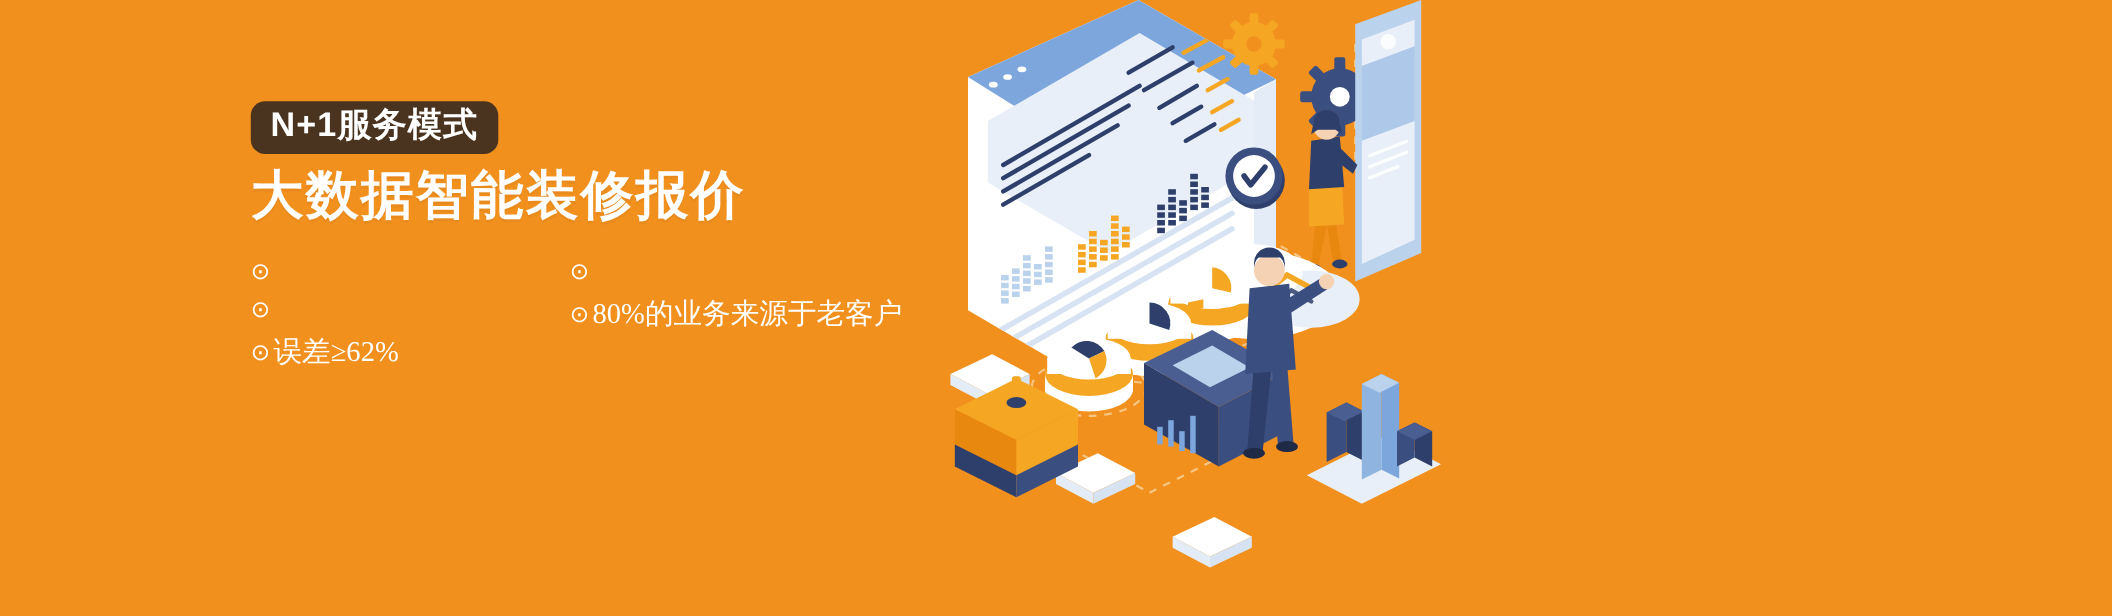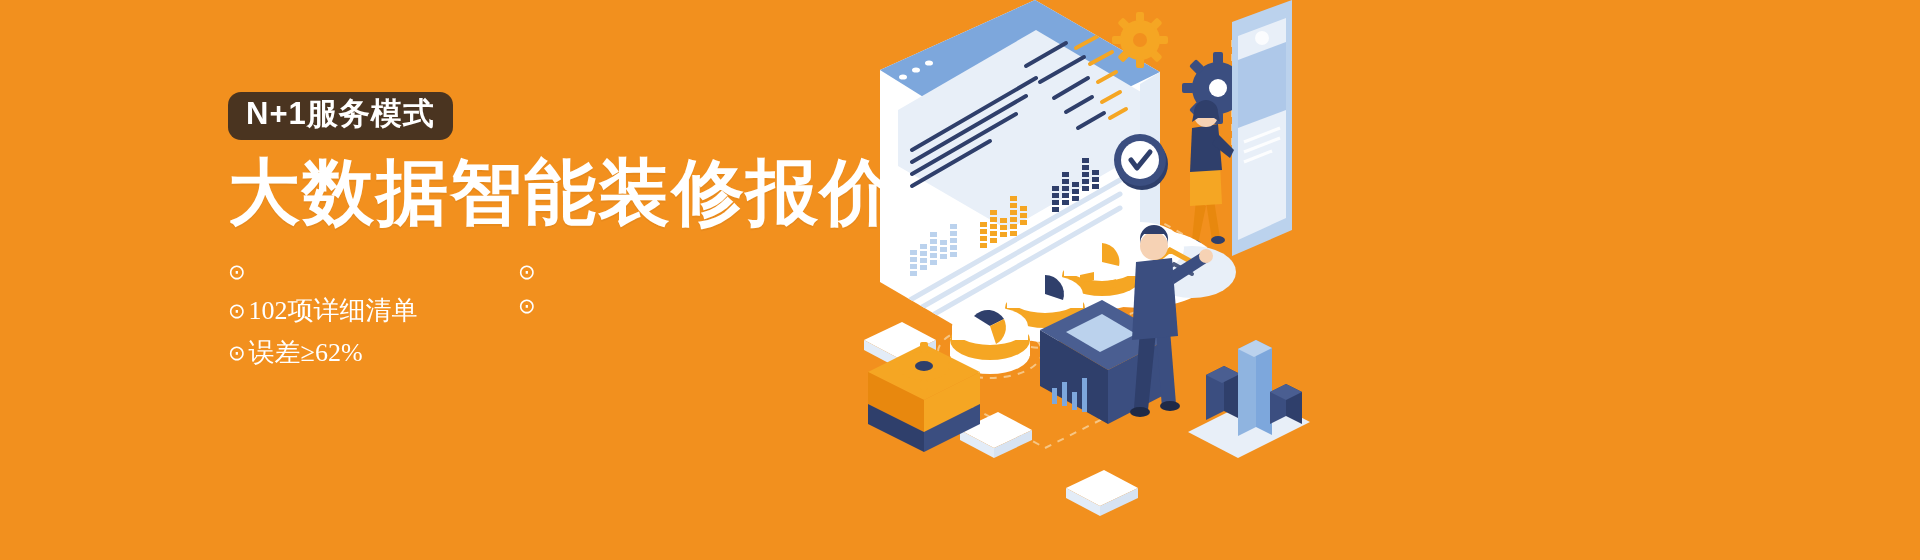--- a/index.html
+++ b/index.html
@@ -30,21 +30,21 @@
     font-weight: 700;
     letter-spacing: 1px;
     padding: 5px 18px 8px 18px;
     border-radius: 13px;
     line-height: 1.12;
   }
   .headline {
     margin-top: 14px;
     color: #FFFFFF;
     font-family: "Liberation Sans", "DejaVu Sans", sans-serif;
-    font-size: 72px;
+    font-size: 48px;
     font-weight: 700;
     letter-spacing: 2px;
     line-height: 1.06;
     white-space: nowrap;
     text-shadow: 0 2px 0 rgba(0,0,0,0.04);
   }
   .features {
     margin-top: 26px;
     display: flex;
     flex-wrap: wrap;
@@ -88,33 +88,33 @@
 
     <div class="headline">大数据智能装修报价</div>
 
     <div class="features">
       <div class="col-left">
         <div class="feat">
           <span class="bullet">⊙</span>
         </div>
         <div class="feat">
           <span class="bullet">⊙</span>
-          <span>102项详细清单</span>
         </div>
         <div class="feat">
           <span class="bullet">⊙</span>
           <span>误差≥62%</span>
         </div>
       </div>
       <div class="col-right">
         <div class="feat">
           <span class="bullet">⊙</span>
         </div>
         <div class="feat">
           <span class="bullet">⊙</span>
+          <span>80%的业务来源于老客户</span>
         </div>
       </div>
     </div>
   </div>
 
   <div class="art">
     <svg width="500" height="560" viewBox="0 0 500 560" xmlns="http://www.w3.org/2000/svg">
       <defs>
         <clipPath id="screenClip">
           <polygon points="40,70 195,0 320,72 320,268 165,355 40,282"></polygon>

